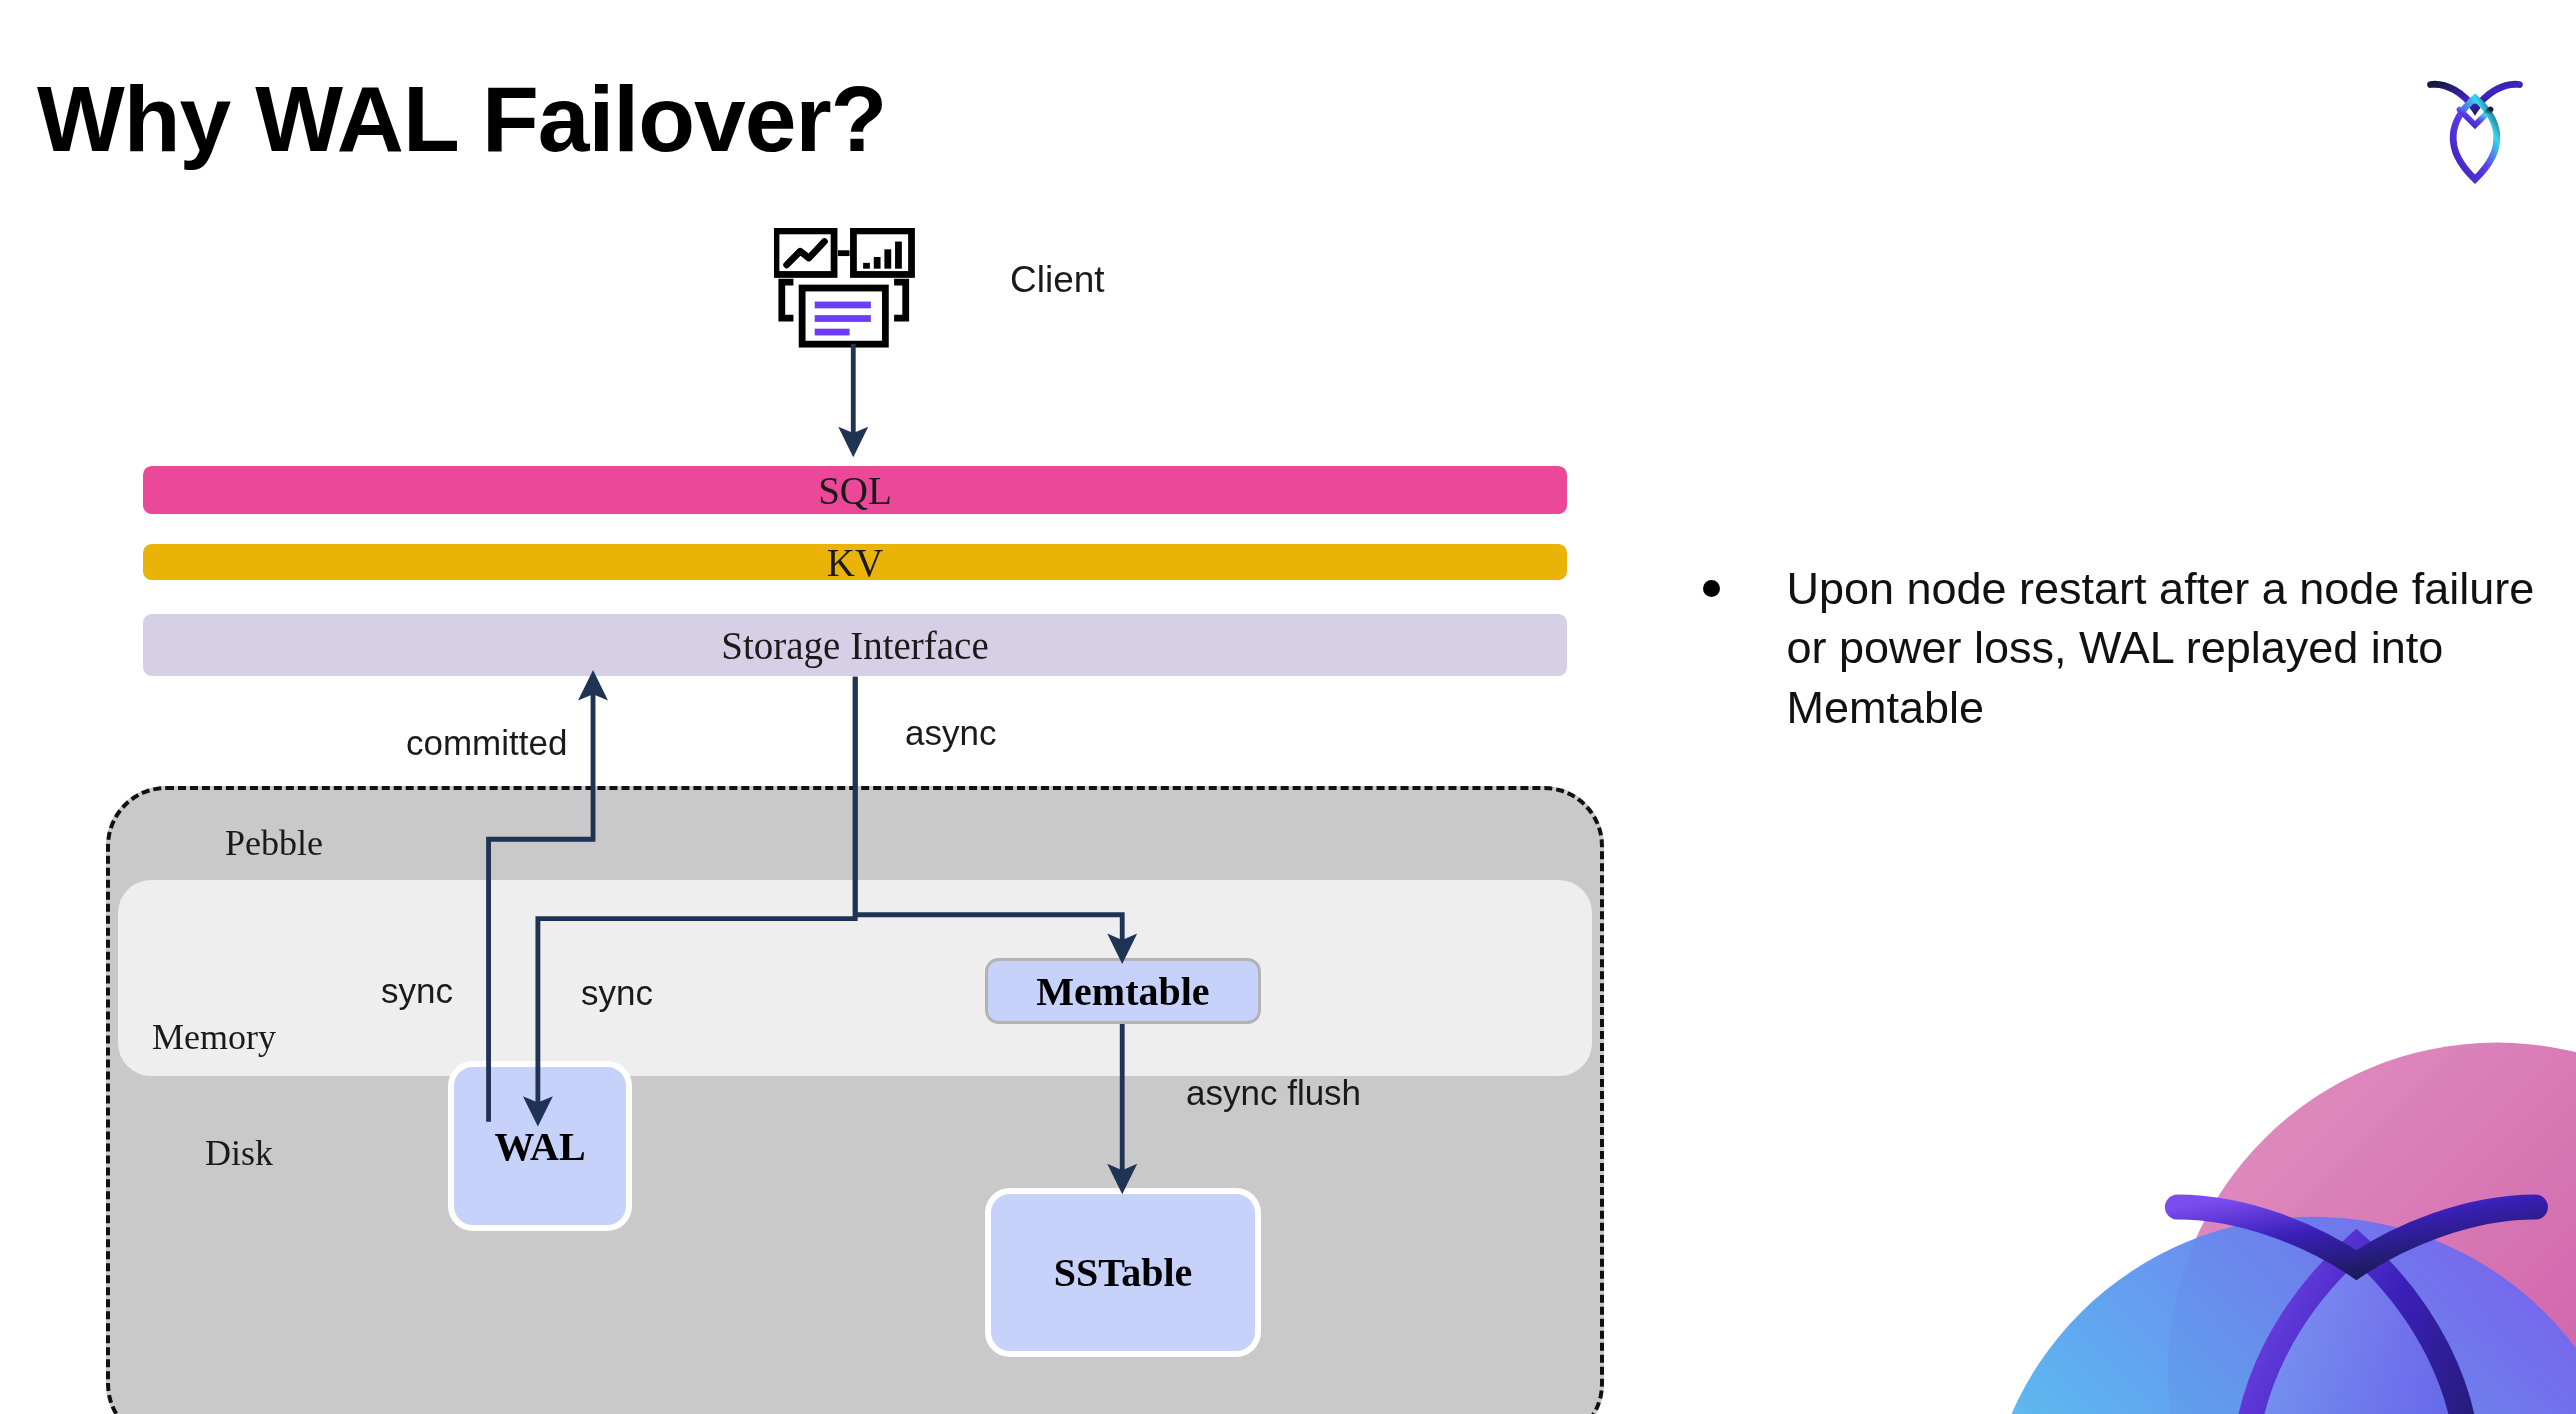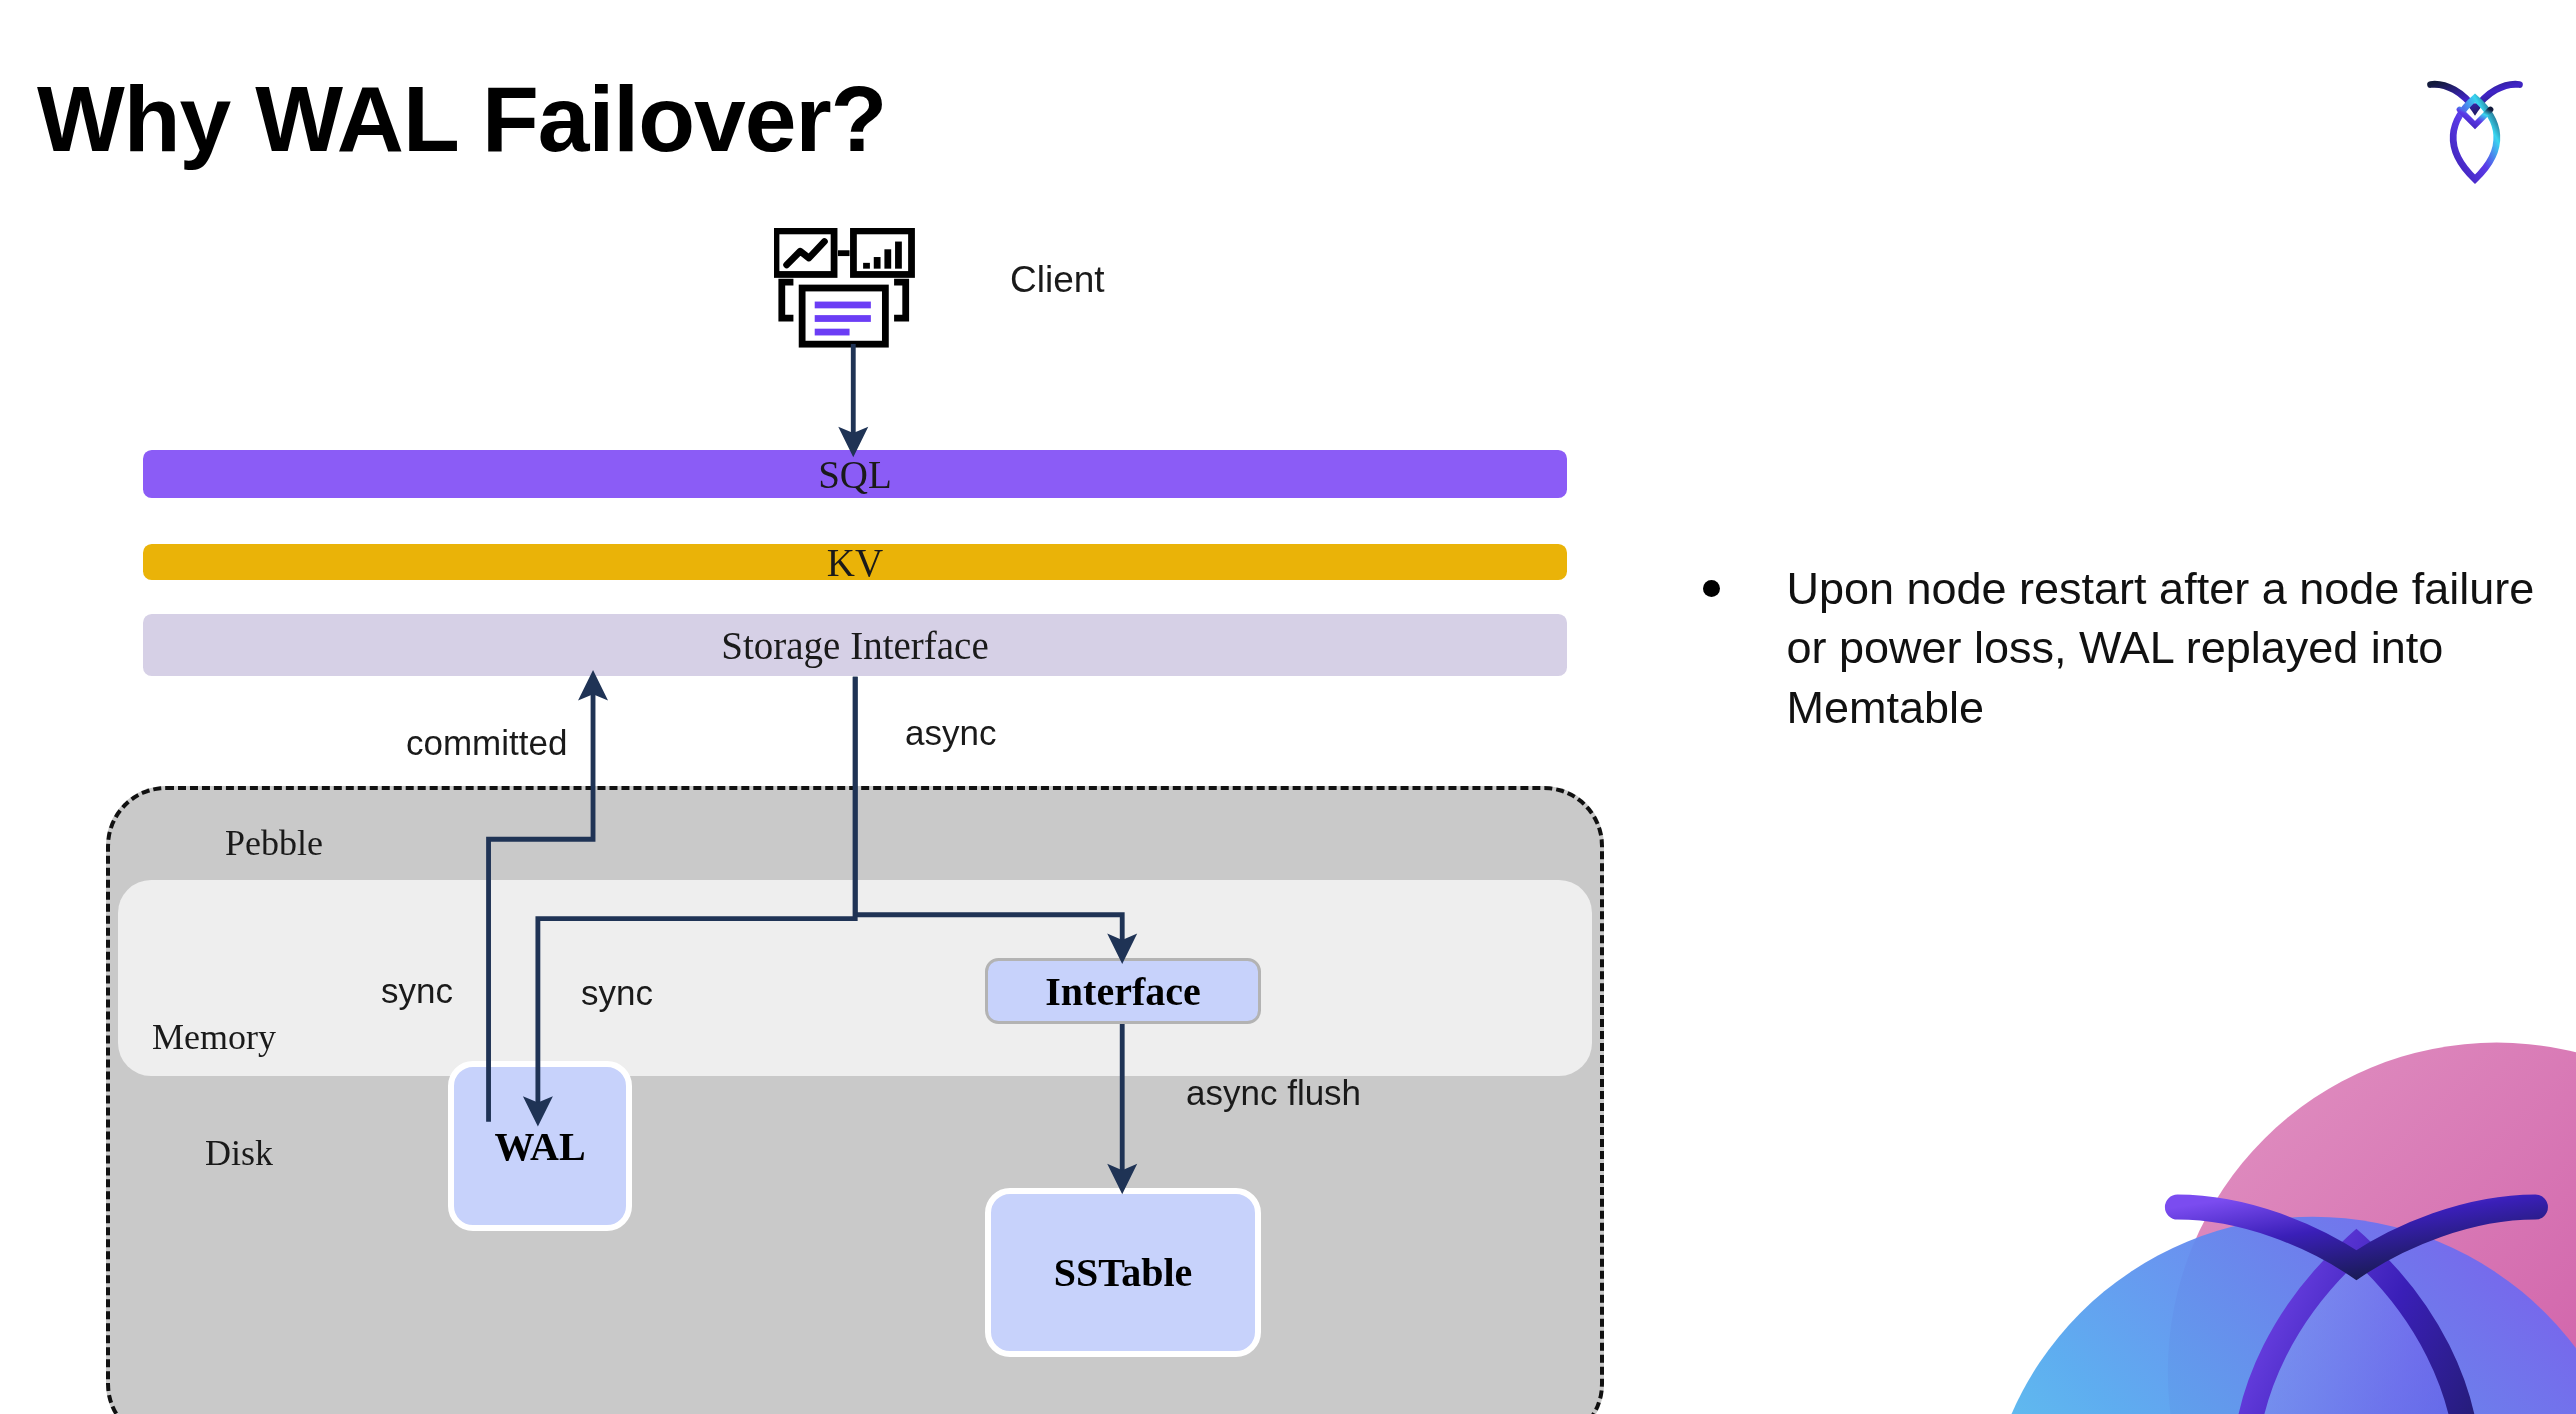--- a/index.html
+++ b/index.html
@@ -61,21 +61,21 @@
 
   
   .layerbar{
     position:absolute;left:143px;width:1424px;
     border-radius:8.7px;
     display:flex;align-items:center;justify-content:center;
     font-family:"Liberation Serif", serif;
     font-size:39px;color:#1a1a1a;
     box-sizing:border-box;
   }
-  .bar-sql{top:414px;height:48px;background:#8b5cf6;}
+  .bar-sql{top:430px;height:48px;background:#ec4899;}
   .bar-kv{top:508px;height:36px;background:#eab308;}
   .bar-storage{top:578px;height:62px;background:#d6d0e6;}
 
   
   .nodebox{
     position:absolute;
     background:#c7d2fb;
     display:flex;align-items:center;justify-content:center;
     font-family:"Liberation Serif", serif;
     font-weight:bold;color:#000000;
@@ -210,21 +210,21 @@
       <span>SQL</span>
     </div>
     <div class="layerbar bar-kv">
       <span>KV</span>
     </div>
     <div class="layerbar bar-storage">
       <span>Storage Interface</span>
     </div>
 
     <div class="nodebox box-memtable">
-      <span>Interface</span>
+      <span>Memtable</span>
     </div>
     <div class="nodebox box-wal">
       <span>WAL</span>
     </div>
     <div class="nodebox box-sstable">
       <span>SSTable</span>
     </div>
 
     <div class="clienticon">
       <svg viewBox="0 0 160 125" width="155" height="121">

